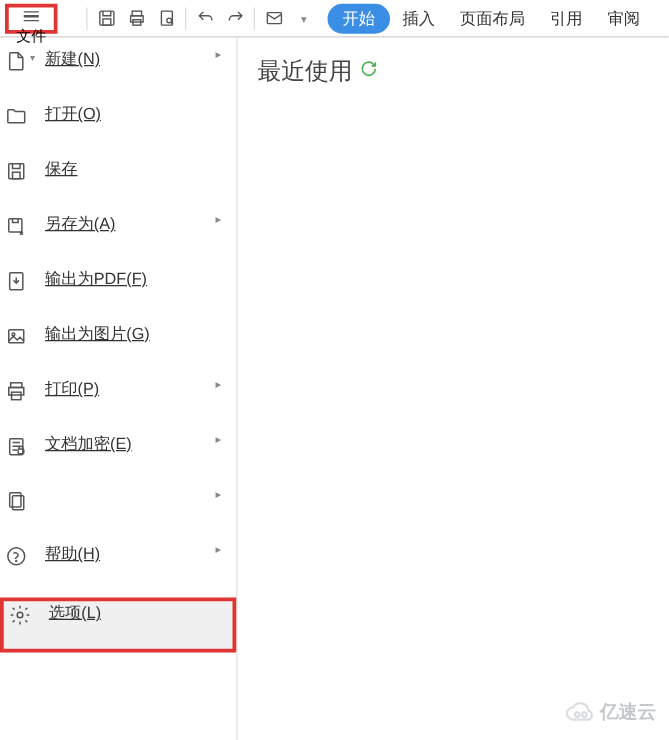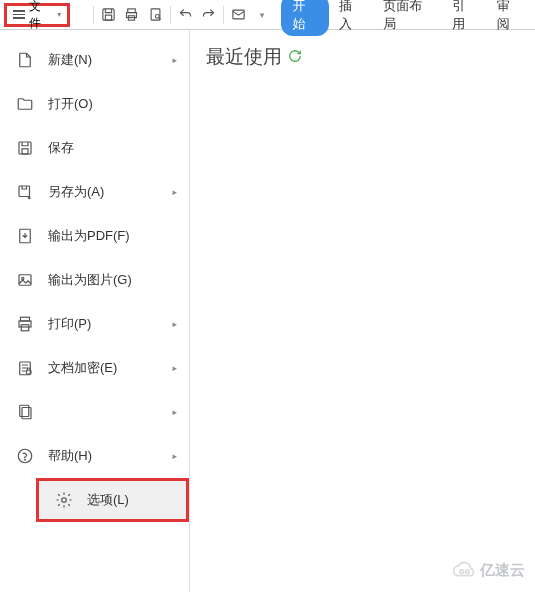--- a/index.html
+++ b/index.html
@@ -1,40 +1,40 @@
 <!DOCTYPE html>
 <html><head>
   <meta charset="utf-8">
   <style>
     * { margin: 0; padding: 0; box-sizing: border-box; }
     body { font-family: "Microsoft YaHei", sans-serif; font-size: 12px; background: #fff; width: 535px; height: 592px; overflow: hidden; position: relative; }
     
     .toolbar { display: flex; align-items: center; height: 30px; border-bottom: 1px solid #d0d0d0; padding: 0 4px; gap: 2px; }
-    .file-btn { display: flex; align-items: center; gap: 4px; padding: 3px 6px; height: 24px; border: 3px solid #e03535; margin-right: 19px; }
+    .file-btn { display: flex; align-items: center; gap: 4px; padding: 3px 6px; height: 24px; border: 3px solid #e03535; margin-right: 19px; flex-direction: column; }
     .file-btn .menu-lines { display: flex; flex-direction: column; gap: 2px; }
     .file-btn .menu-lines span { width: 12px; height: 1.5px; background: #555; display: block; }
     .file-btn .caret { font-size: 8px; color: #888; margin-left: 2px; }
     .toolbar-icon { width: 22px; height: 22px; display: flex; align-items: center; justify-content: center; color: #555; }
     .tb-sep { width: 1px; height: 18px; background: #ddd; margin: 0 2px; }
     .tabs { display: flex; align-items: center; gap: 0; margin-left: 6px; }
     .tab { padding: 4px 10px; font-size: 13px; color: #333; cursor: pointer; }
     .tab.active { background: #3a8ee6; color: #fff; border-radius: 12px; padding: 3px 12px; }
     
     .main { display: flex; height: calc(100% - 30px); }
     .side-menu { width: 190px; border-right: 1px solid #e0e0e0; padding-top: 8px; }
-    .menu-item { display: flex; align-items: center; height: 44px; padding: 0 14px; gap: 12px; font-size: 13px; color: #333; position: relative; cursor: pointer; }
+    .menu-item { display: flex; height: 44px; padding: 0 2px; gap: 12px; font-size: 13px; color: #333; position: relative; cursor: pointer; text-decoration: underline; }
     .menu-item .m-icon { width: 22px; height: 22px; display: flex; align-items: center; justify-content: center; color: #555; flex-shrink: 0; }
     .menu-item .arrow { position: absolute; right: 12px; font-size: 9px; color: #888; }
-    .menu-item.hl { border: 3px solid #e03535; background: #f0f0f0; margin-left: 36px; }
+    .menu-item.hl { border: 3px solid #e03535; background: #f0f0f0; }
     
     .content { padding: 14px 16px; }
     .recent { display: flex; align-items: center; gap: 6px; font-size: 19px; color: #444; }
     .recent .refresh { color: #4caf50; }
     
-    .watermark { position: absolute; right: 10px; bottom: 12px; display: flex; align-items: center; gap: 2px; color: #c4c7cc; font-size: 15px; font-weight: 600; }
+    .watermark { position: absolute; right: 10px; bottom: 12px; display: flex; gap: 2px; color: #c4c7cc; font-size: 15px; font-weight: 600; }
     .watermark svg { opacity: 0.6; }
   </style>
 </head>
 <body>
 
 <div class="toolbar">
   <div class="file-btn">
     <div class="menu-lines">
         <span></span>
         <span></span>

